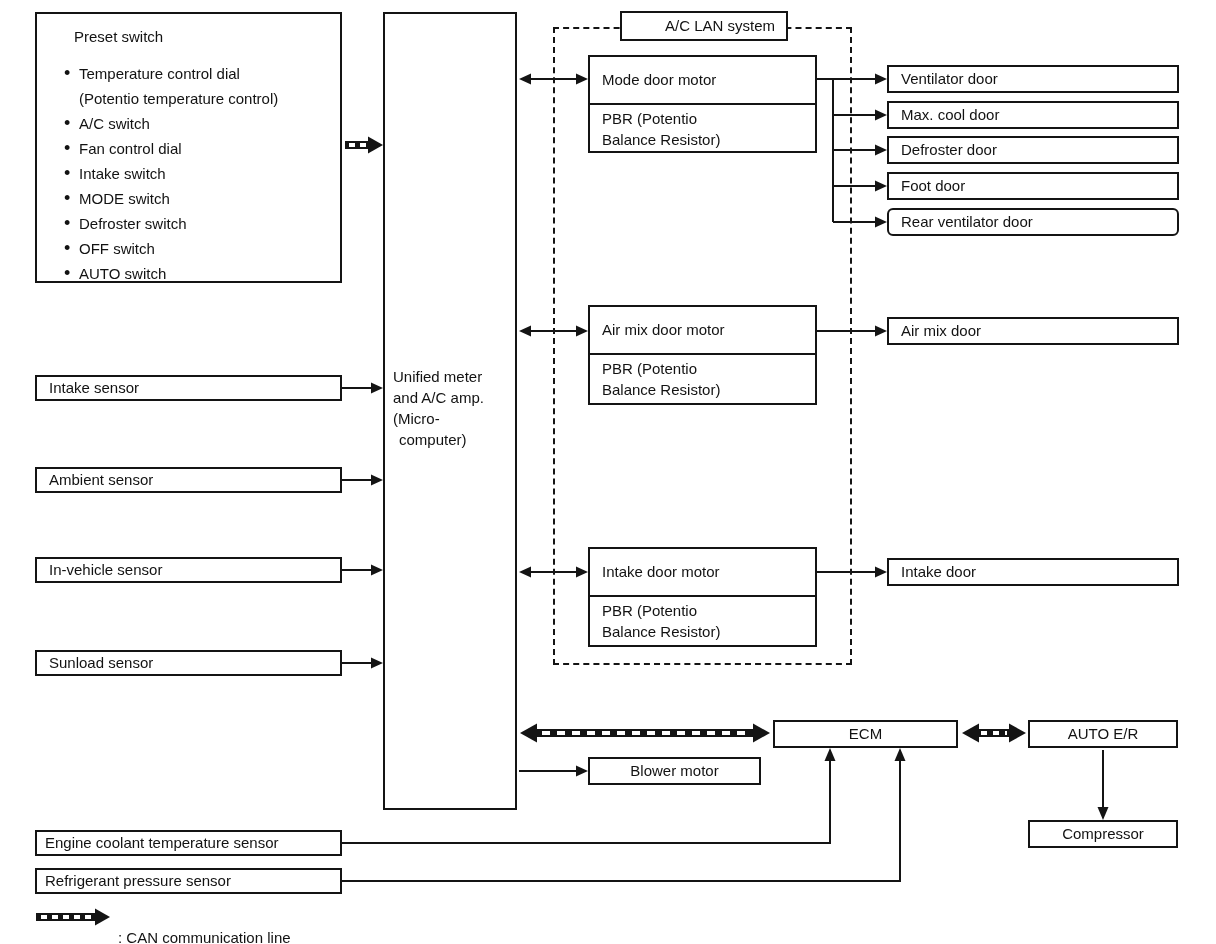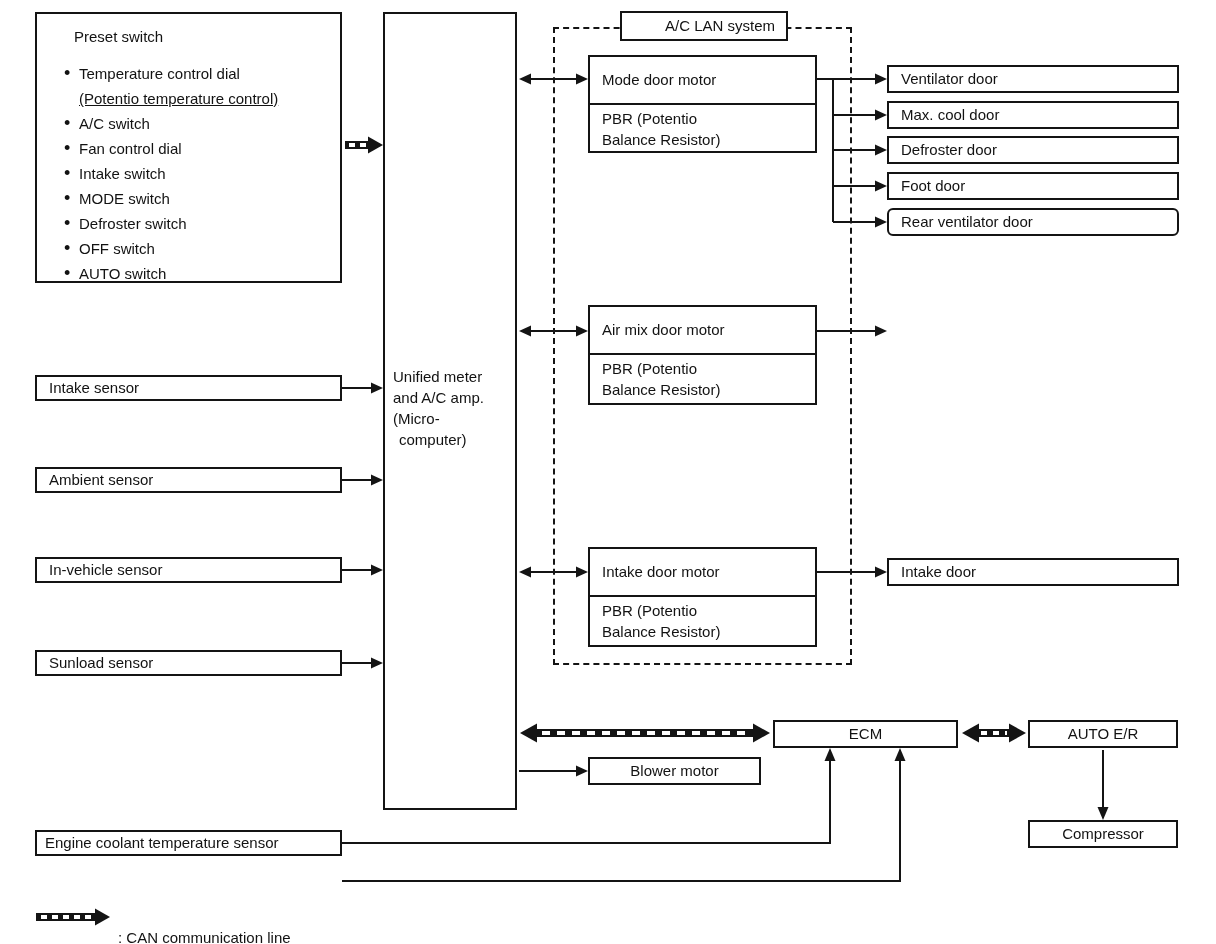--- a/index.html
+++ b/index.html
@@ -12,21 +12,21 @@
   .flex-l { display:flex; align-items:center; padding-left:12px; }
   .flex-c { display:flex; align-items:center; justify-content:center; }
   .dashed { position:absolute; box-sizing:border-box; border:2px dashed #141414; background:transparent; }
   #wires { position:absolute; left:0; top:0; width:1216px; height:944px; }
   
   .preset-inner { padding:10px 10px 0 13px; }
   .preset-title { line-height:25px;margin-left:24px; }
   .preset-list { margin:12px; padding:0; list-style:none; }
   .preset-list li { position:relative; padding-left:17px; line-height:25px; }
   .preset-list li::before { content:"\2022"; position:absolute; left:2px; top:0; font-size:18px; }
-  .preset-sub { line-height:25px;text-decoration:underline; }
+  .preset-sub { line-height:25px; }
   
   .unified-text { position:absolute; left:8px; top:352px; line-height:21px; }
   .unified-text .indent { padding-left:6px; }
   
   .motor-name { box-sizing:border-box; height:48px; border-bottom:2px solid #141414;
                 display:flex; align-items:center; padding-left:12px; }
   .motor-pbr  { padding:3px 0 0 12px; line-height:21px; }
   .legend-text { position:absolute; left:118px; top:928px; line-height:20px; }
 </style>
 </head>
@@ -207,36 +207,42 @@
   </div>
   <div class="box flex-l" style="left:887px; top:136px; width:292px; height:28px;">
     <span>Defroster door</span>
   </div>
   <div class="box flex-l" style="left:887px; top:172px; width:292px; height:28px;">
     <span>Foot door</span>
   </div>
   <div class="box flex-l" style="left:887px; top:208px; width:292px; height:28px;border-radius:6px;">
     <span>Rear ventilator door</span>
   </div>
+  <div class="box flex-l" style="left:887px; top:317px; width:292px; height:28px;">
+    <span>Air mix door</span>
+  </div>
   <div class="box flex-l" style="left:887px; top:558px; width:292px; height:28px;">
     <span>Intake door</span>
   </div>
 
   <div class="box flex-c" style="left:773px; top:720px; width:185px; height:28px;">
     <span>ECM</span>
   </div>
   <div class="box flex-c" style="left:1028px; top:720px; width:150px; height:28px;">
     <span>AUTO E/R</span>
   </div>
   <div class="box flex-c" style="left:1028px; top:820px; width:150px; height:28px;">
     <span>Compressor</span>
   </div>
   <div class="box flex-c" style="left:588px; top:757px; width:173px; height:28px;">
     <span>Blower motor</span>
   </div>
 
   <div class="box flex-l" style="left:35px; top:830px; width:307px; height:26px; padding-left:8px;">
     <span>Engine coolant temperature sensor</span>
   </div>
+  <div class="box flex-l" style="left:35px; top:868px; width:307px; height:26px; padding-left:8px;">
+    <span>Refrigerant pressure sensor</span>
+  </div>
 
   <div class="legend-text">: CAN communication line</div>
 
 </div>
 
 </body></html>

